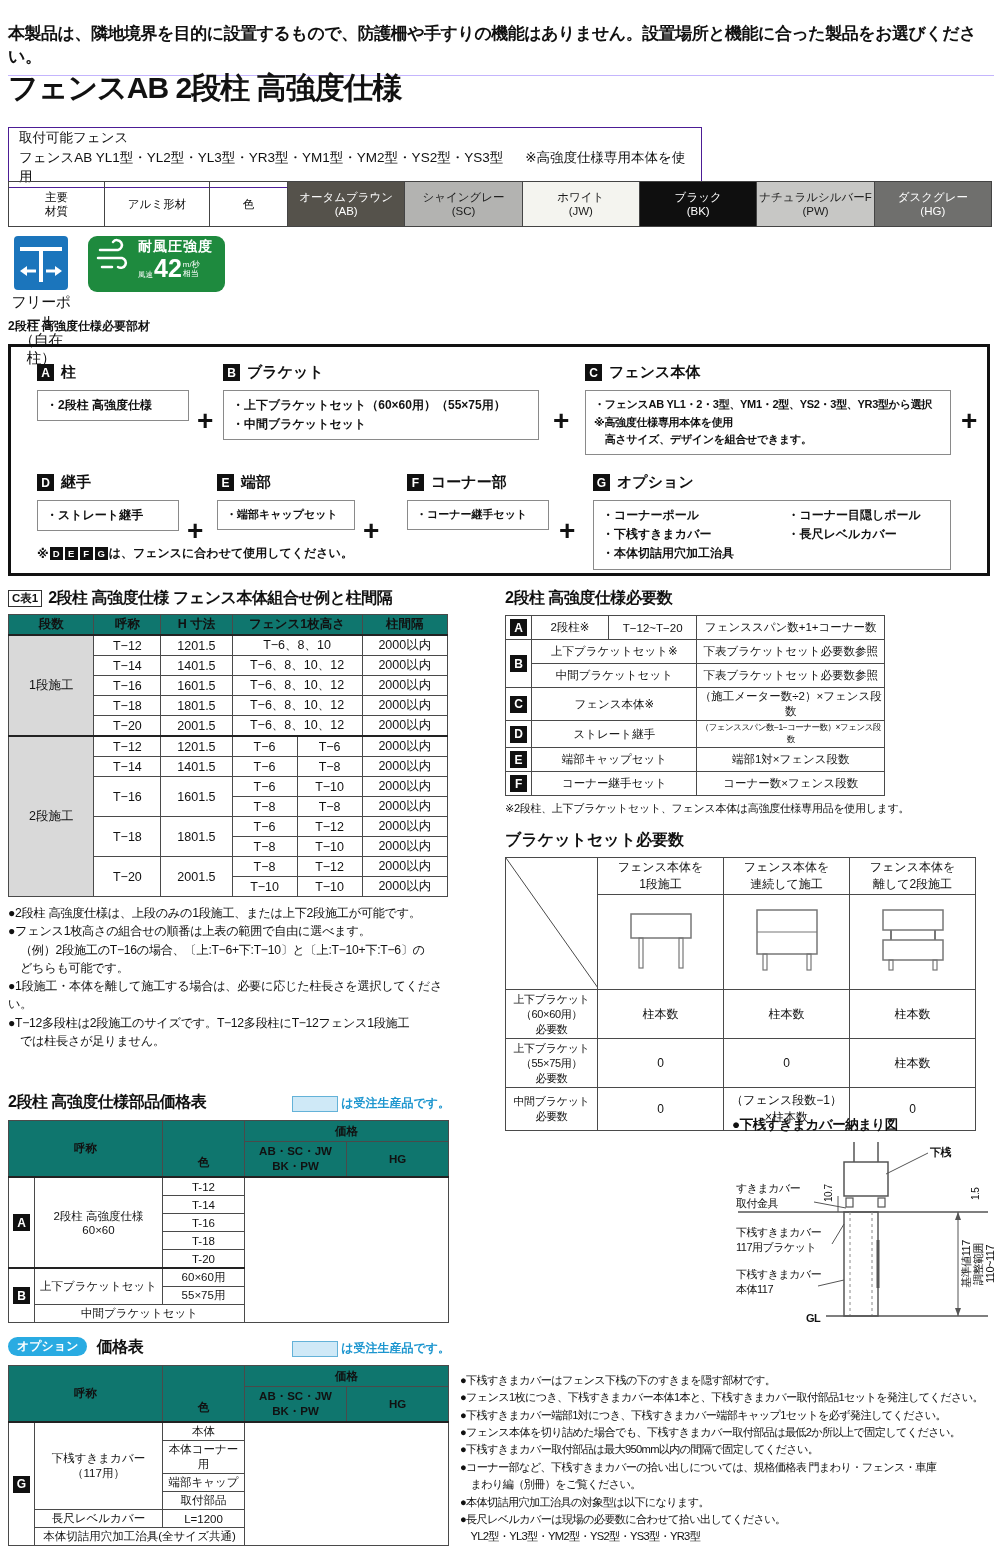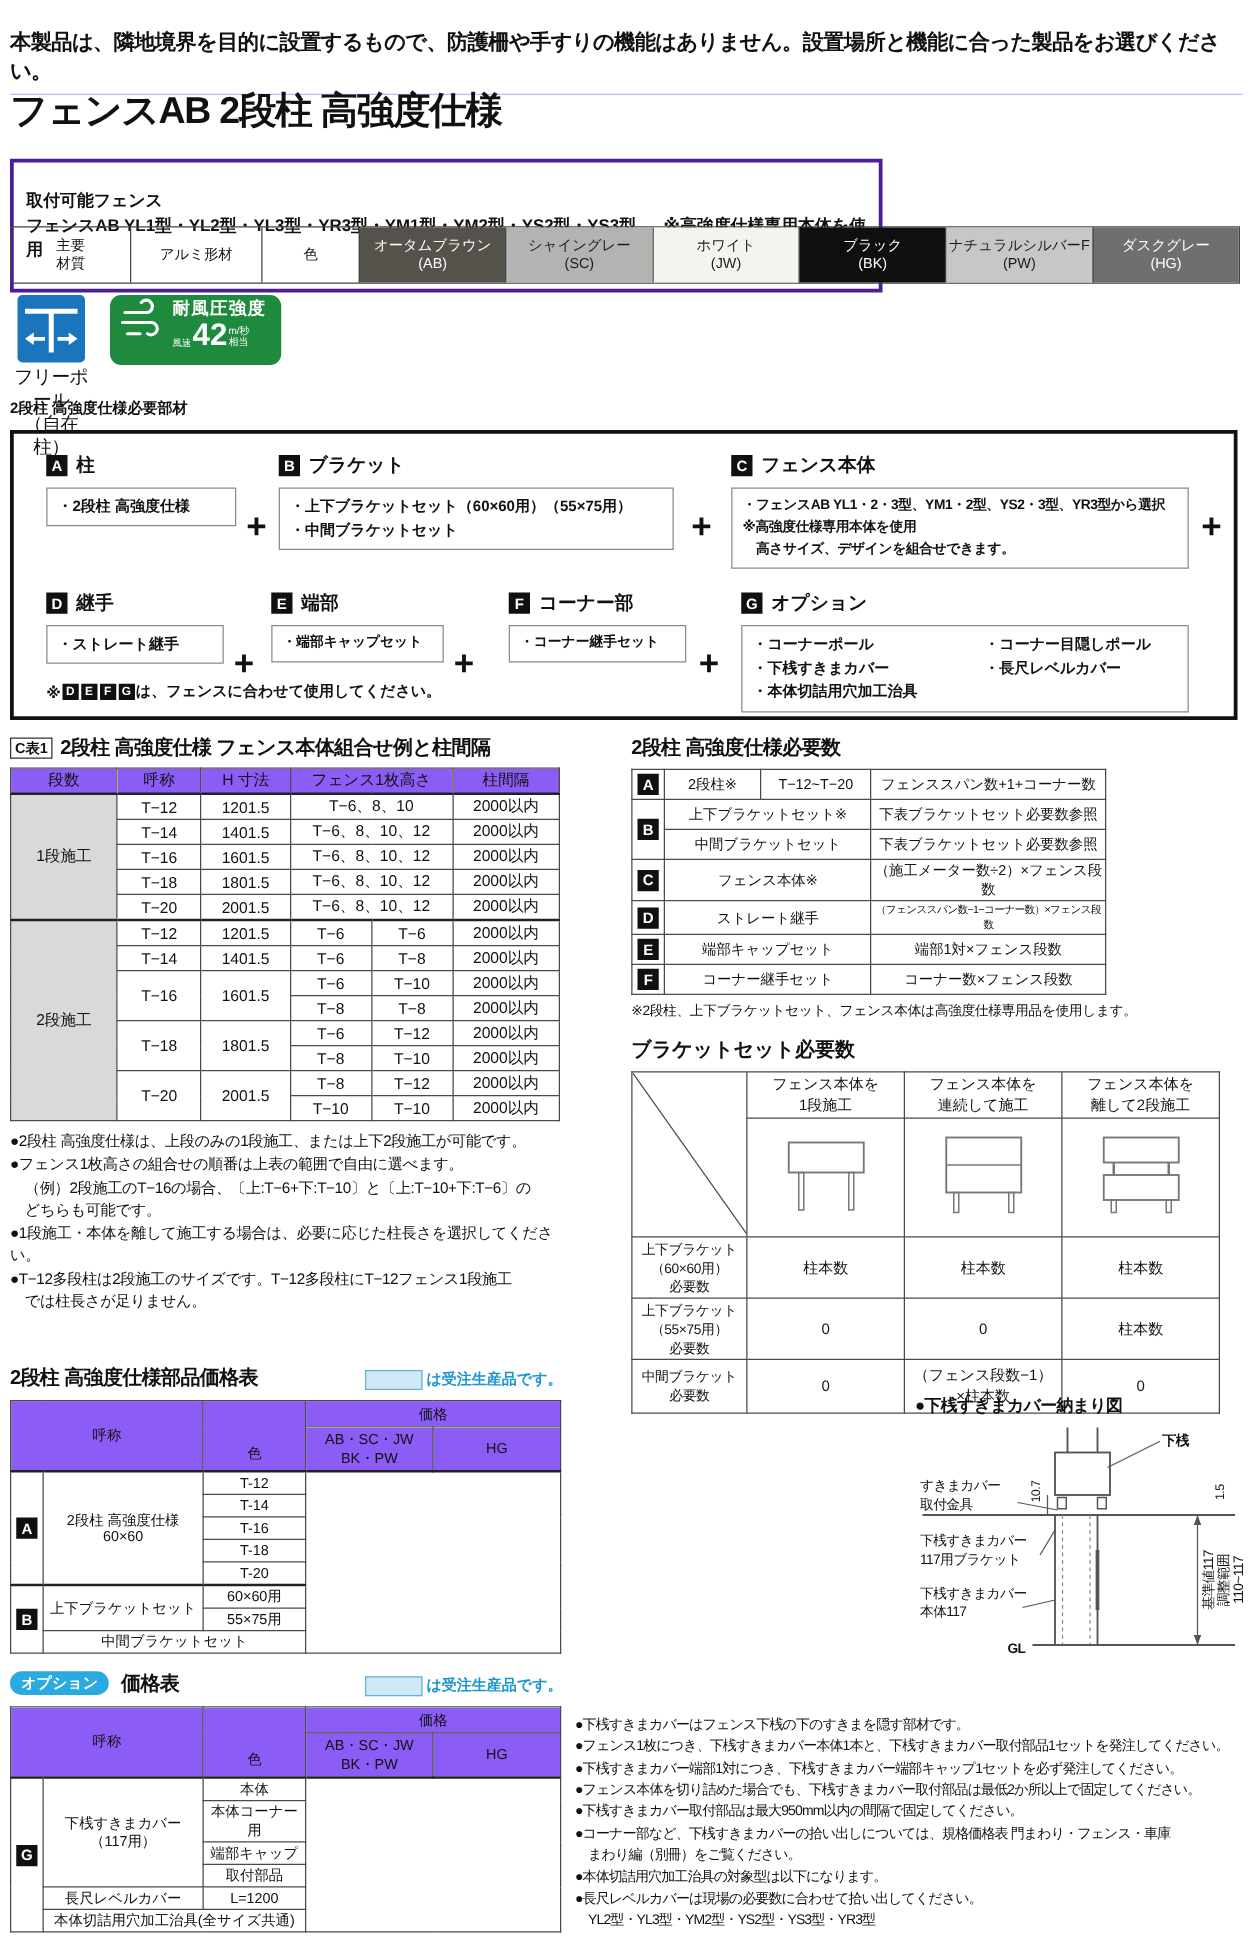--- a/index.html
+++ b/index.html
@@ -5,22 +5,22 @@
   html,body{margin:0;padding:0;background:#fff}
   .page{position:relative;width:1000px;height:1552px;background:#fff;overflow:hidden;
         font-family:"Liberation Sans","DejaVu Sans",sans-serif;color:#111}
   .abs{position:absolute}
   .pre{white-space:pre-line}
 
   
   .warning{top:22px;left:8px;width:986px;font-size:17px;font-weight:bold;letter-spacing:-.5px;
            padding-bottom:7px;border-bottom:1px solid #c4b5fd}
   .title{top:68px;left:8px;font-size:30px;font-weight:bold;letter-spacing:-1px}
-  .compat{top:127px;left:8px;width:672px;border:3px solid #4c1d95;padding:21px 10px;
-          font-size:13.5px;font-weight:bold;line-height:1.45}
+  .compat{top:127px;left:8px;width:672px;border:1px solid #4c1d95;padding:0 10px;
+          font-size:13.5px;font-weight:normal;line-height:1.45}
   .compat .nt{margin-left:22px}
 
   
   .matrow{top:181px;left:8px;width:984px;height:46px;display:flex;border:1px solid #444;box-sizing:border-box}
   .mcell{display:flex;flex-direction:column;align-items:center;justify-content:center;
          border-left:1px solid #444;box-sizing:border-box;font-size:11.5px;line-height:1.25;text-align:center}
   .mcell:first-child{border-left:none}
   .mc1{width:95px}.mc2{width:105px}.mc3{width:78px}.sw{flex:1}
 
   
@@ -47,21 +47,21 @@
   .kbox{display:inline-flex;align-items:center;justify-content:center;width:17px;height:17px;
         background:#101010;color:#fff;font-weight:bold;font-size:12px;flex:none}
   .kbox.sm{width:13px;height:13px;font-size:9.5px;margin:0 1px}
   .gcols{display:flex;gap:4px}
   .gcols>div{line-height:1.6}
   .pnote{position:absolute;left:26px;top:198px;font-size:12px;font-weight:bold;display:flex;align-items:center}
 
   
   table{border-collapse:collapse;table-layout:fixed}
   td,th{border:1px solid #4a4a4a;text-align:center;vertical-align:middle;padding:1px 2px;overflow:hidden}
-  .hd{background:#8b5cf6;font-weight:normal}
+  .hd{background:#0f766e;font-weight:bold}
   .grp{background:#d9d9d9}
   .tt td,.tt th,td.tt{border-top:2px solid #222}
 
   
   .combo{top:588px;left:8px;width:442px}
   .tag{border:1.5px solid #333;font-size:11.5px;font-weight:bold;padding:0 3px;margin-right:6px}
   .sec-t{font-size:16px;font-weight:bold;letter-spacing:-.5px}
   .combo table{width:440px;font-size:12.5px;margin-top:5px;border:1.5px solid #222}
   .combo th{border-bottom:2px solid #222}
   .combo td{height:16px}

